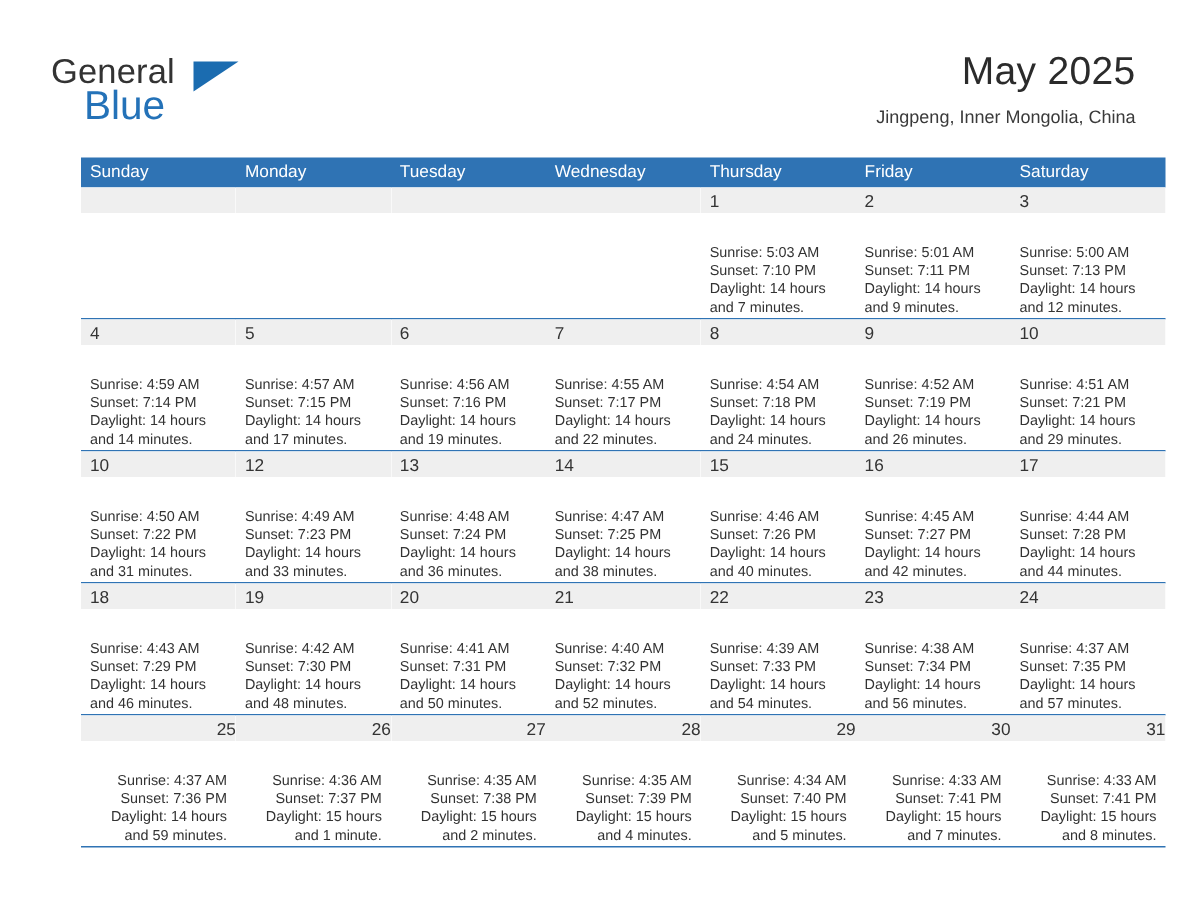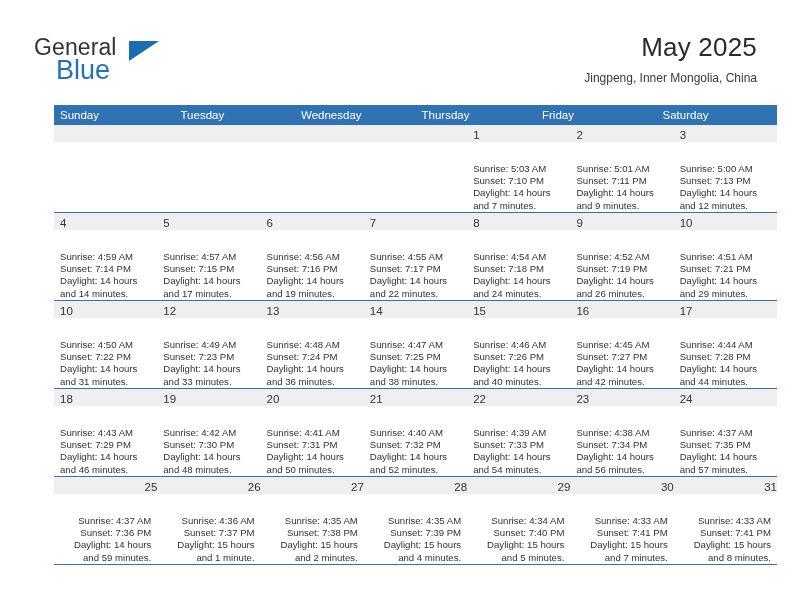--- a/index.html
+++ b/index.html
@@ -167,20 +167,21 @@
     <div class="title-block">
       <h1 class="cal-title">May 2025</h1>
       <h2 class="cal-subtitle">Jingpeng, Inner Mongolia, China</h2>
     </div>
 
   </div>
 
   <div class="calendar">
     <div class="cal-head" id="cal-head">
         <div class="hcell">Sunday</div>
+        <div class="hcell">Monday</div>
         <div class="hcell">Tuesday</div>
         <div class="hcell">Wednesday</div>
         <div class="hcell">Thursday</div>
         <div class="hcell">Friday</div>
         <div class="hcell">Saturday</div>
       </div>
     <div id="cal-body">
         <div class="week">
           <div class="day empty">
             <div class="day-num-band"><span class="day-num"></span></div>

